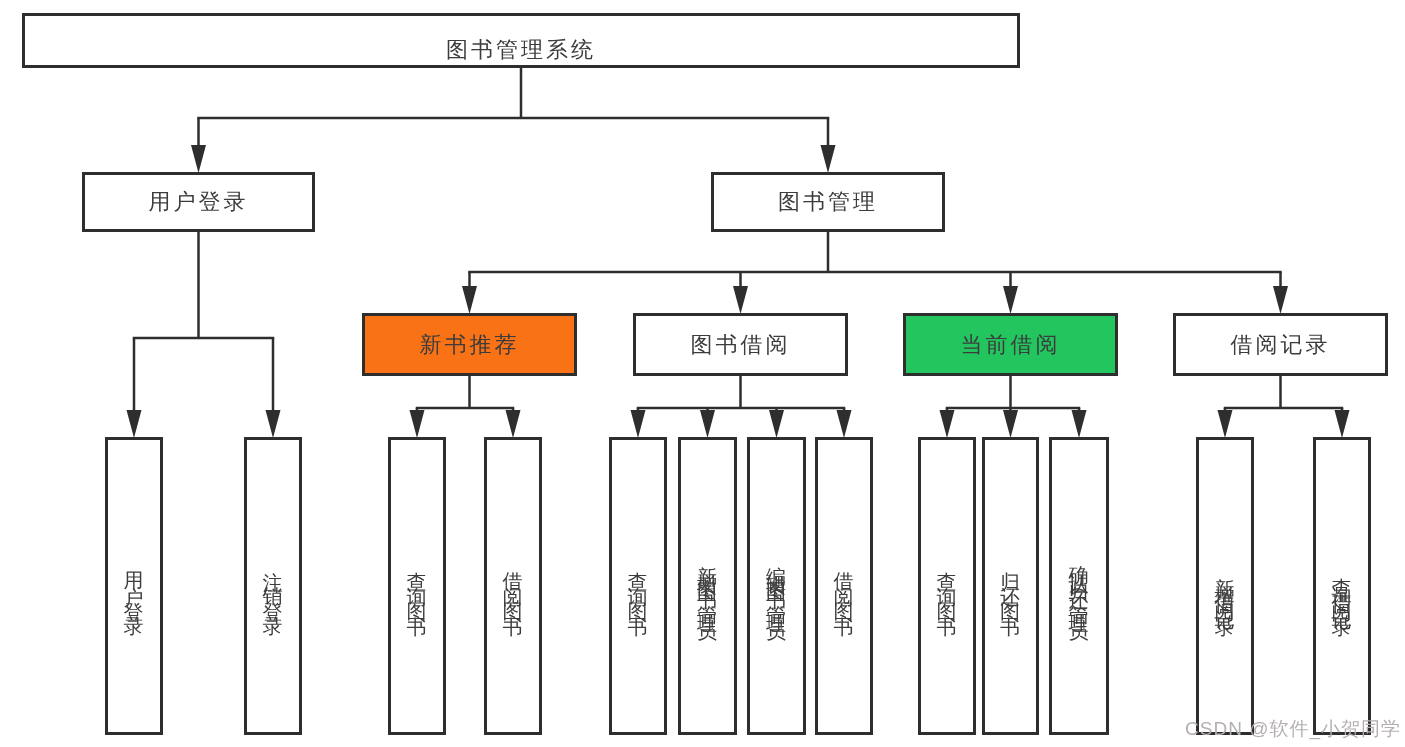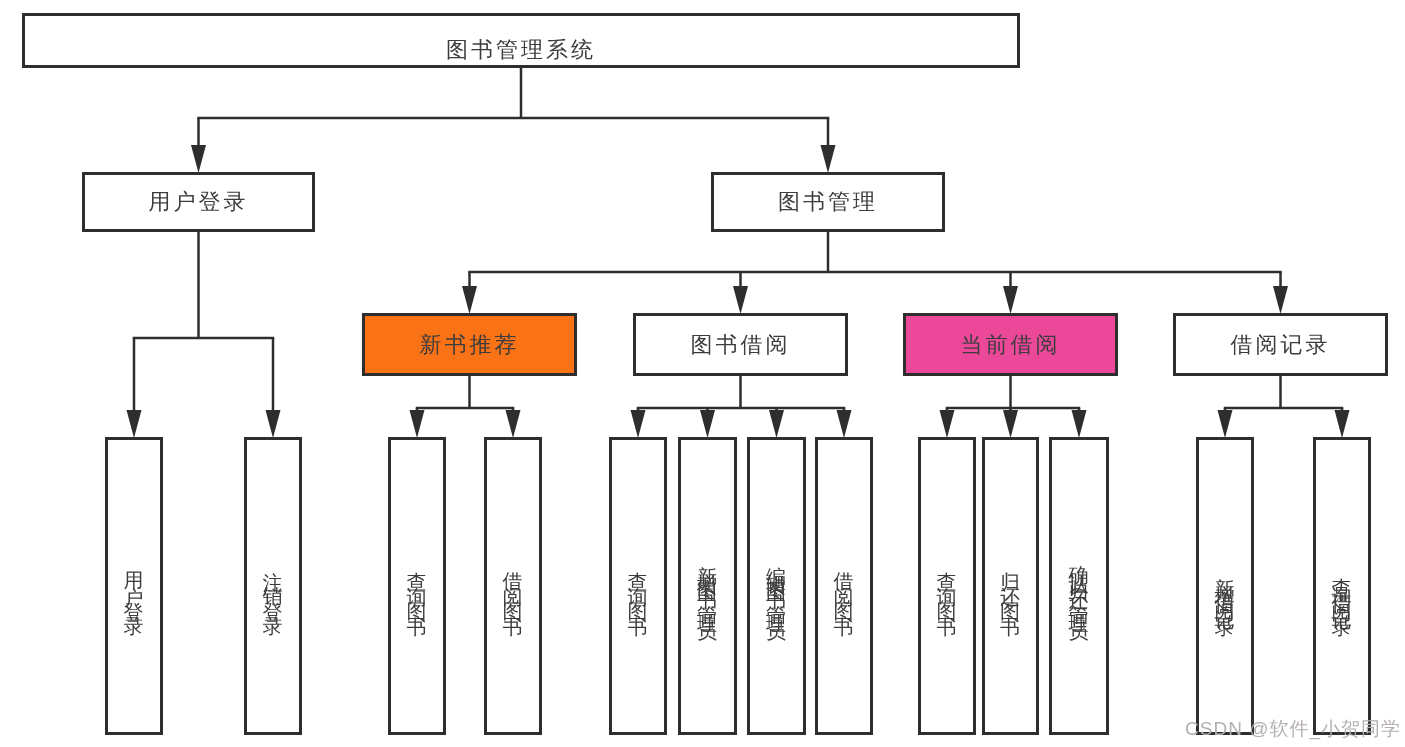--- a/index.html
+++ b/index.html
@@ -116,21 +116,21 @@
     </div>
     <div class="node h" style="left: 711px; top: 172px; width: 234px; height: 60px; border-color: rgb(46, 46, 46); background: rgb(255, 255, 255); color: rgb(60, 60, 60);">
       <span>图书管理</span>
     </div>
     <div class="node h" style="left: 362px; top: 313px; width: 215px; height: 63px; border-color: rgb(46, 46, 46); background: #f97316; color: rgb(60, 60, 60);">
       <span>新书推荐</span>
     </div>
     <div class="node h" style="left: 633px; top: 313px; width: 215px; height: 63px; border-color: rgb(46, 46, 46); background: rgb(255, 255, 255); color: rgb(60, 60, 60);">
       <span>图书借阅</span>
     </div>
-    <div class="node h" style="left: 903px; top: 313px; width: 215px; height: 63px; border-color: rgb(46, 46, 46); background: #ec4899; color: rgb(60, 60, 60);">
+    <div class="node h" style="left: 903px; top: 313px; width: 215px; height: 63px; border-color: rgb(46, 46, 46); background: #22c55e; color: rgb(60, 60, 60);">
       <span>当前借阅</span>
     </div>
     <div class="node h" style="left: 1173px; top: 313px; width: 215px; height: 63px; border-color: rgb(46, 46, 46); background: rgb(255, 255, 255); color: rgb(60, 60, 60);">
       <span>借阅记录</span>
     </div>
     <div class="node v" style="left: 105px; top: 437px; width: 58px; height: 298px; border-color: rgb(46, 46, 46); background: rgb(255, 255, 255); color: rgb(60, 60, 60);">
       <span style="letter-spacing: 15px;">用户登录</span>
     </div>
     <div class="node v" style="left: 244px; top: 437px; width: 58px; height: 298px; border-color: rgb(46, 46, 46); background: rgb(255, 255, 255); color: rgb(60, 60, 60);">
       <span style="letter-spacing: 15px;">注销登录</span>

